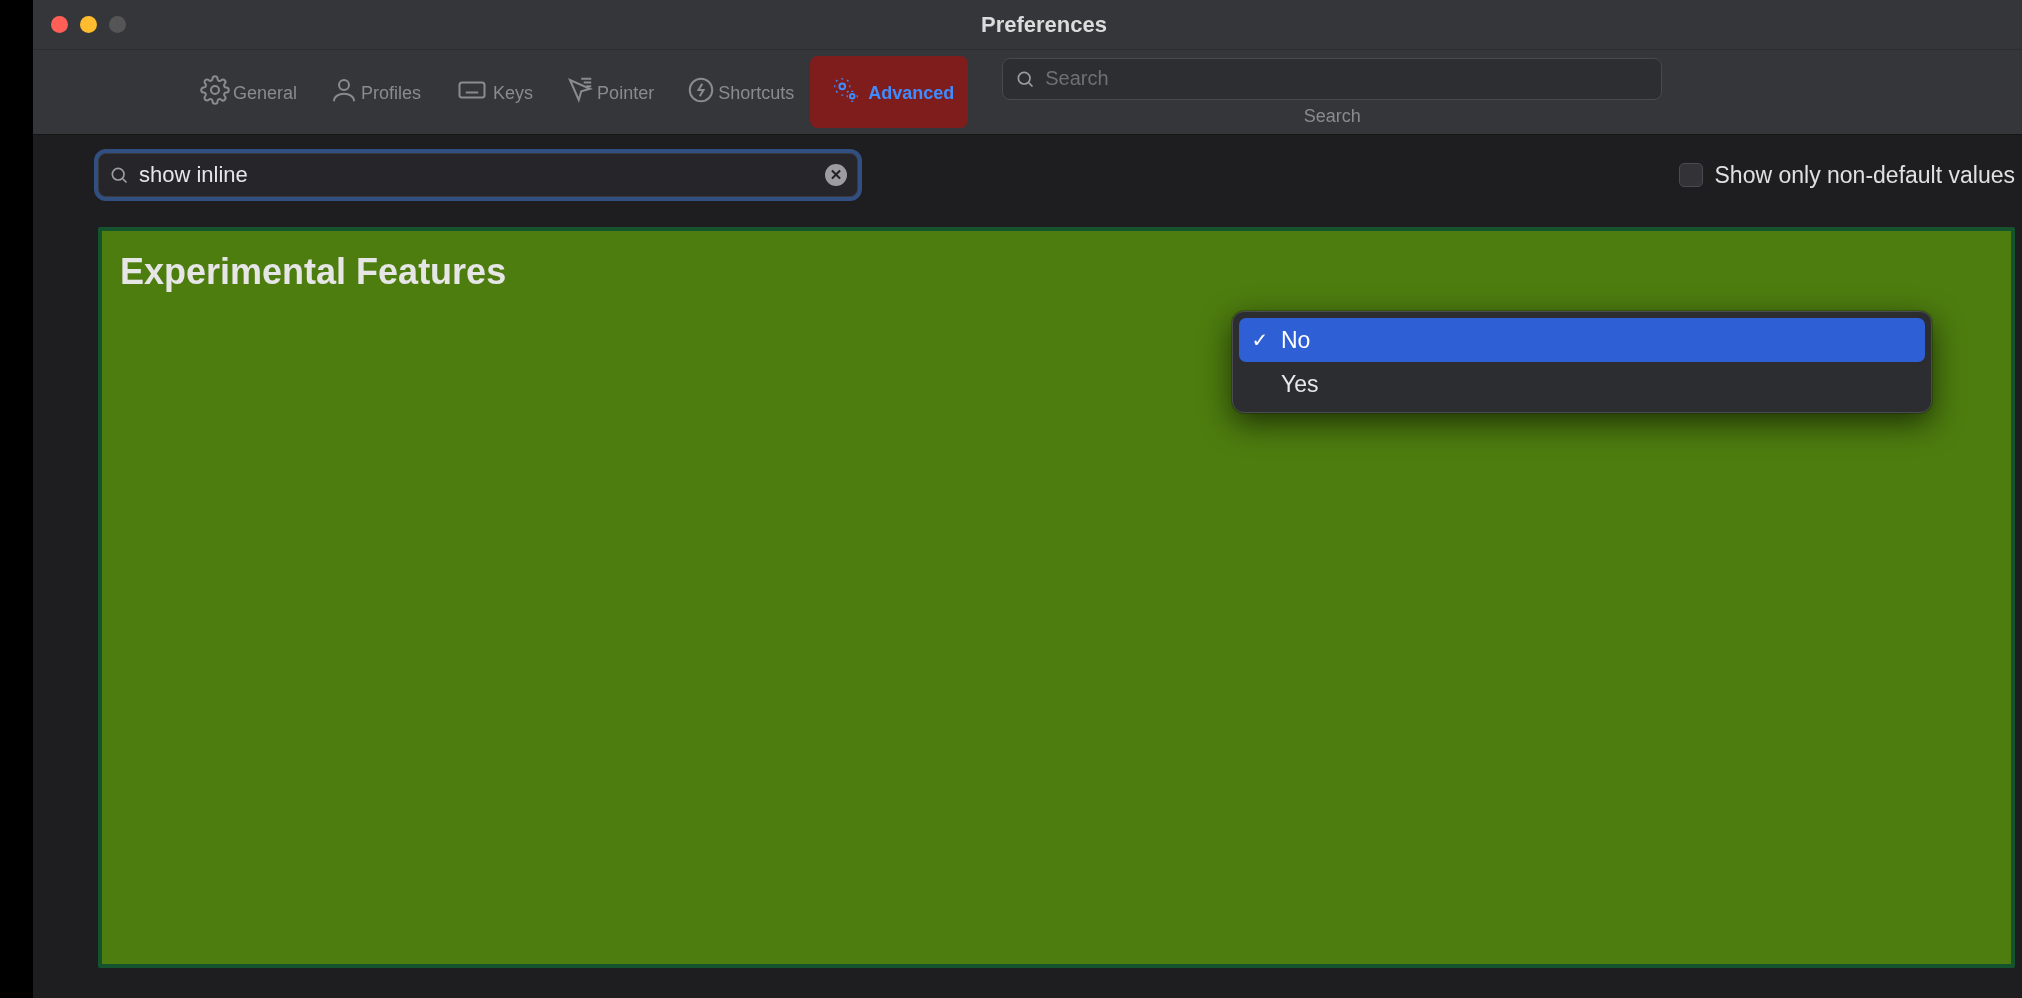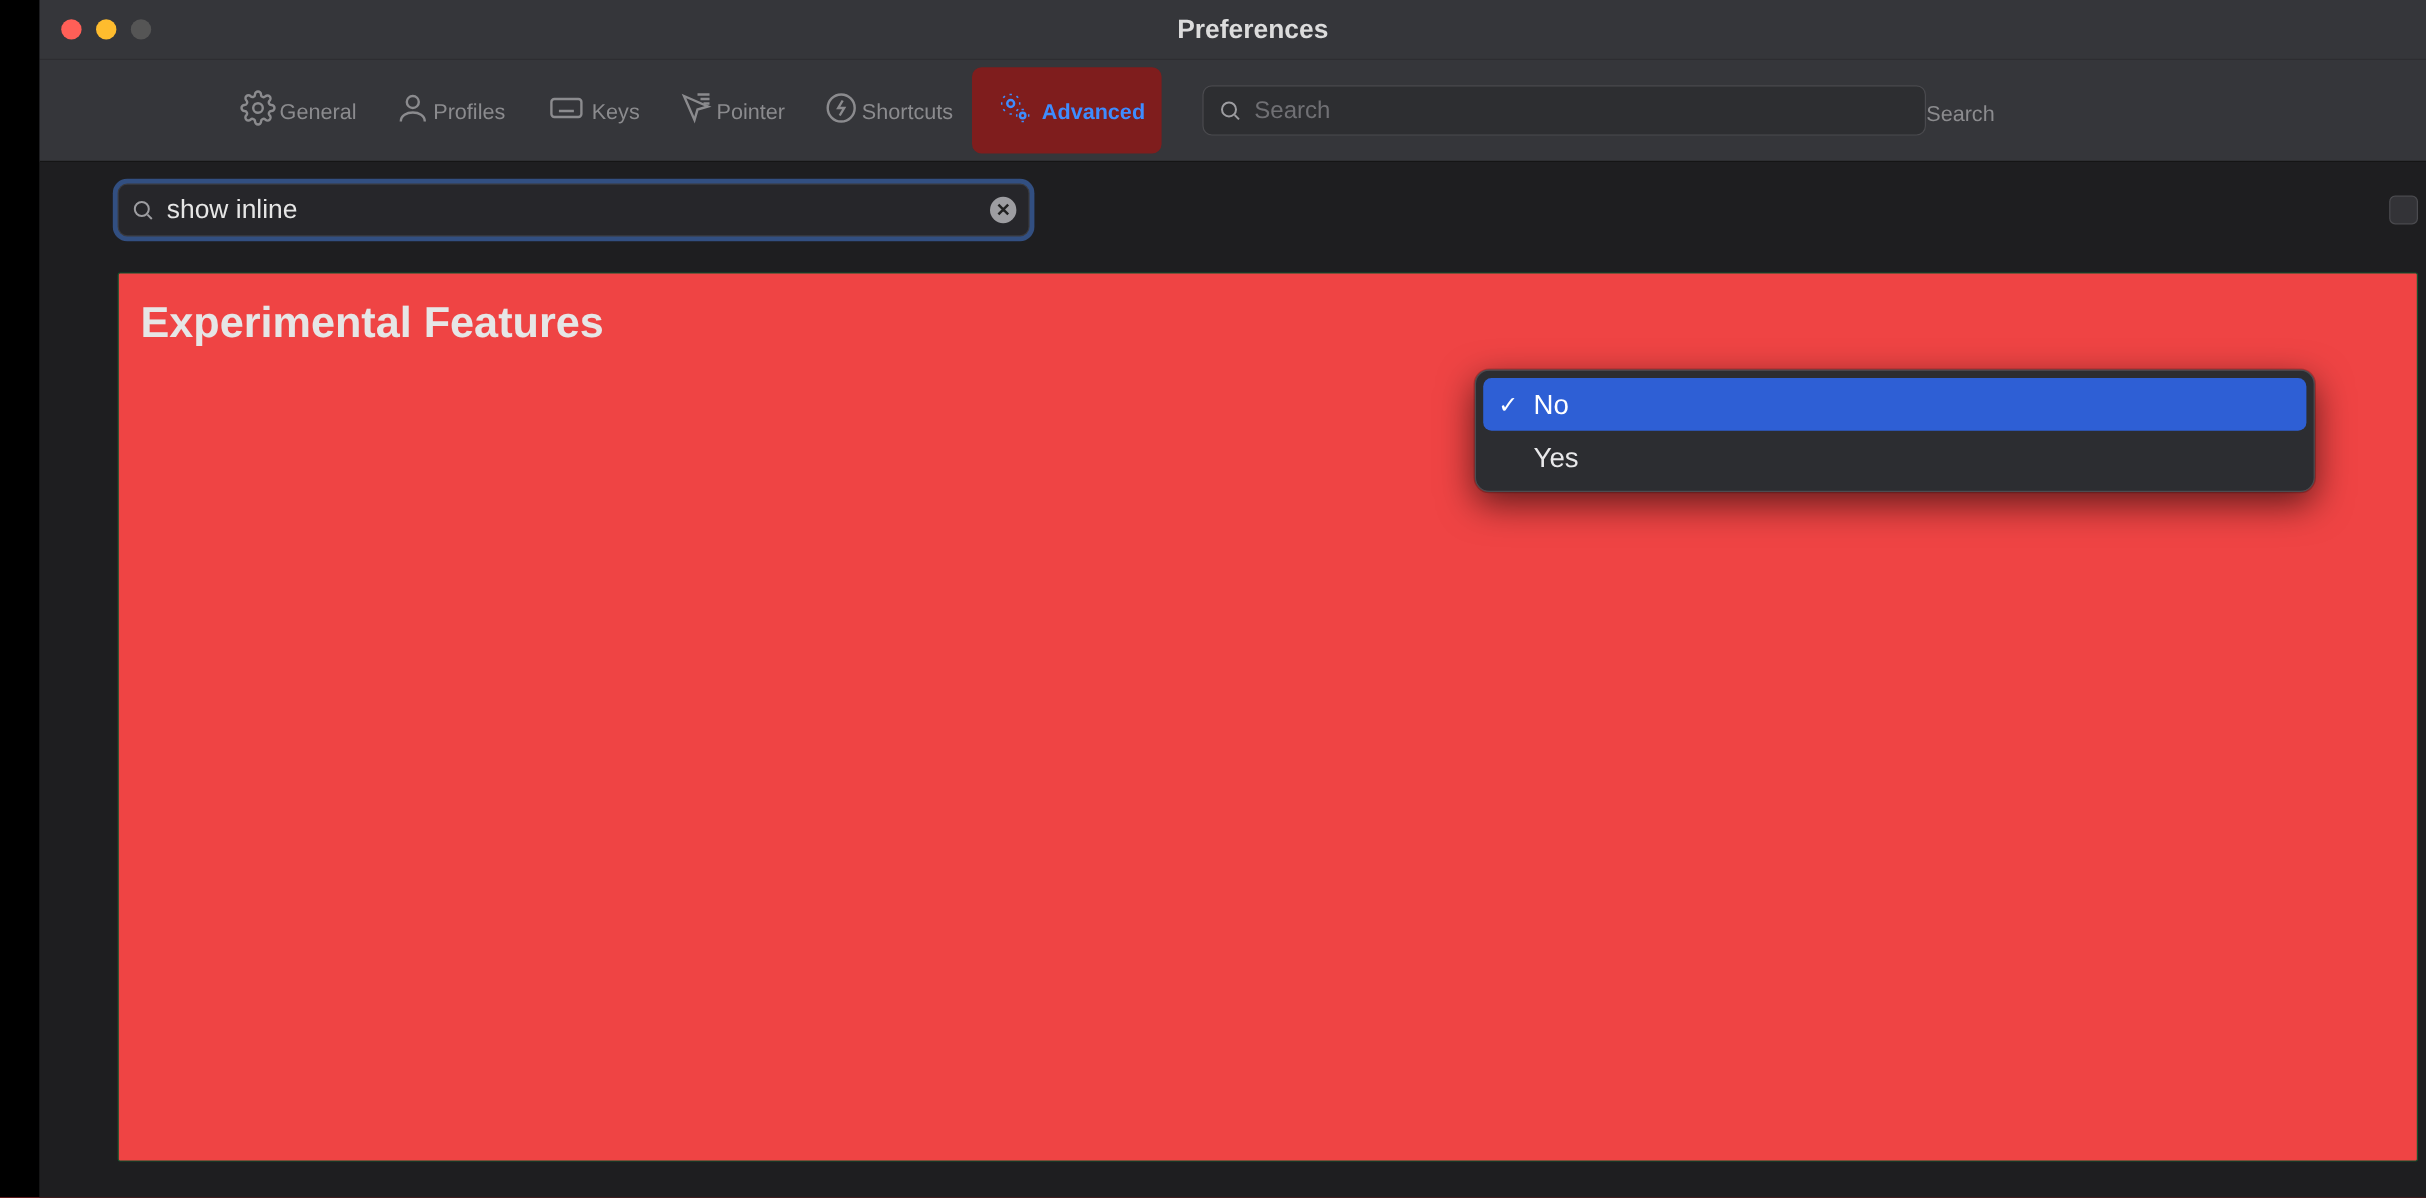--- a/index.html
+++ b/index.html
@@ -87,21 +87,21 @@
       color: #8b8b8e;
       margin-bottom: 6px;
     }
     .tab-label {
       font-size: 18px;
     }
 
     .toolbar-search-wrap {
       margin-left: 30px;
       display: flex;
-      flex-direction: row;
+      flex-direction: column;
       align-items: center;
       width: 660px;
     }
     .toolbar-search {
       width: 660px;
       height: 42px;
       background: #2d2e31;
       border: 1px solid #4a4a4e;
       border-radius: 8px;
       display: flex;
@@ -183,23 +183,23 @@
       border-radius: 5px;
       background: #333337;
     }
     .checkbox-row label {
       color: #e0e0e2;
       font-size: 23px;
     }
 
     .results-area {
       margin-top: 30px;
-      border: 1px solid #14532d;
+      border: 4px solid #14532d;
       border-radius: 2px;
-      background: #ef4444;
+      background: #4d7c0f;
       flex: 1;
       position: relative;
       overflow: visible;
     }
     .section-header {
       font-size: 36px;
       font-weight: 700;
       color: #e6e6e6;
       padding: 20px 18px 14px;
     }
@@ -365,20 +365,21 @@
             </svg>
         </span>
         <input type="text" value="show inline" style="">
         <div class="clear-btn">
           <span>✕</span>
         </div>
       </div>
 
       <div class="checkbox-row">
         <div class="chk"></div>
+        <label>Show only non-default values</label>
       </div>
     </div>
 
     <div class="results-area">
       <div class="section-header">Experimental Features</div>
 
 
       <div class="dropdown">
         <div class="dd-item selected">
           <span class="check">✓</span>

